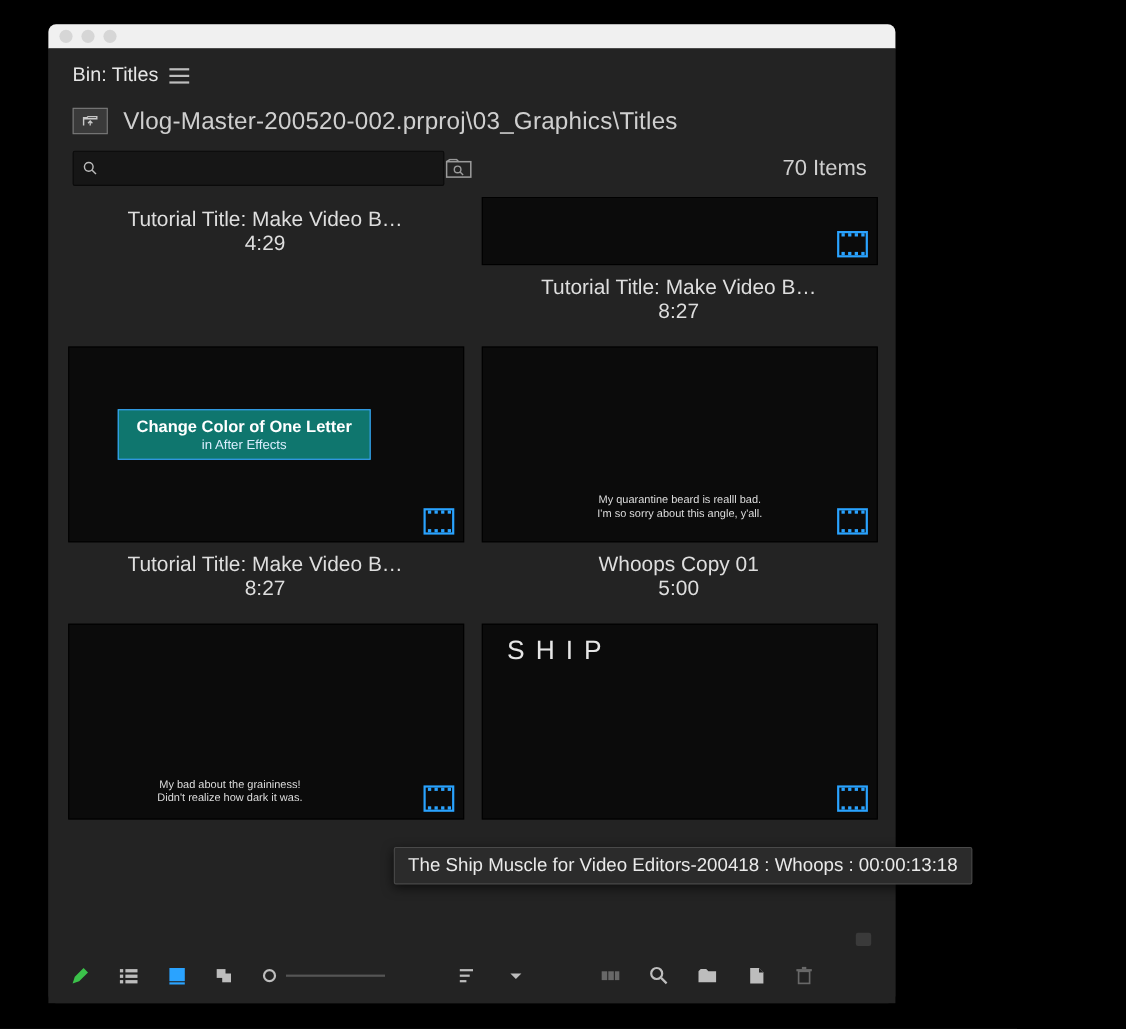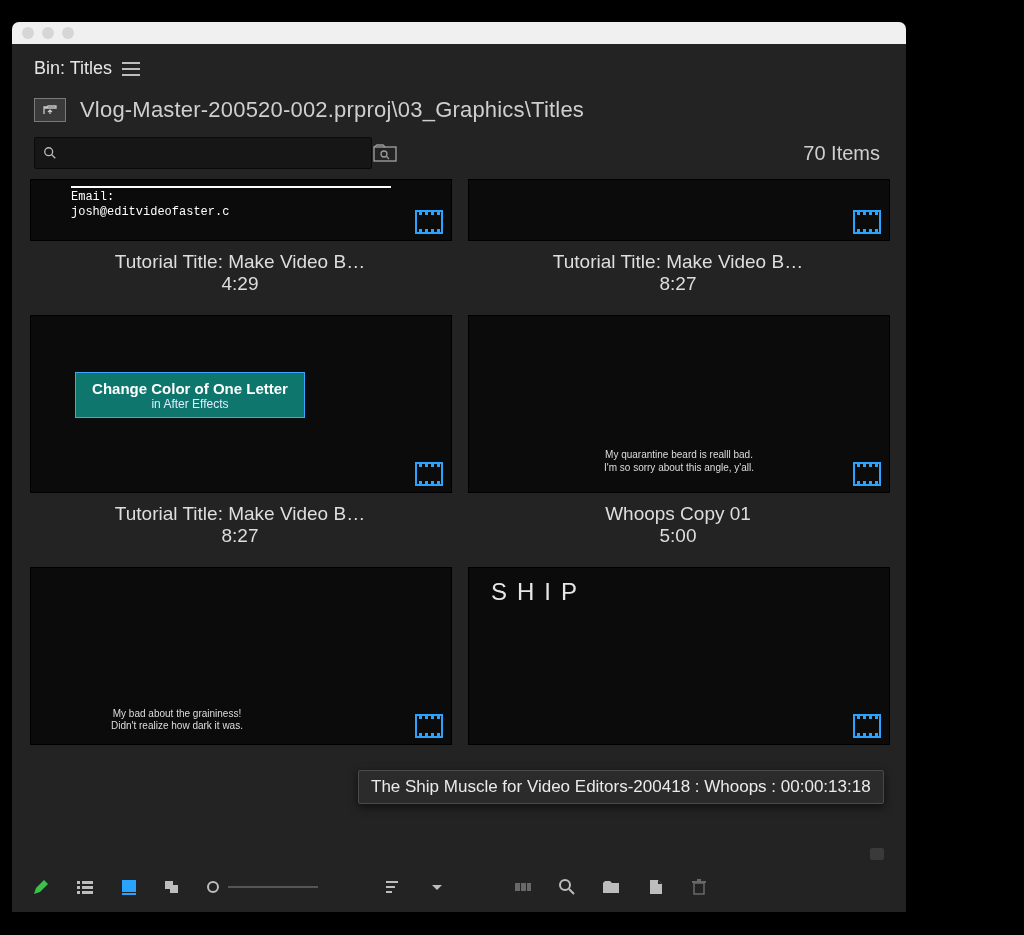--- a/index.html
+++ b/index.html
@@ -7,23 +7,23 @@
     padding: 0;
     background: #000;
     width: 1024px;
     height: 935px;
     font-family: "Segoe UI", "Helvetica Neue", Arial, sans-serif;
     overflow: hidden;
     color: #d0d0d0;
   }
   .window {
     position: absolute;
-    left: 12px;
+    left: 44px;
     top: 22px;
-    width: 894px;
+    width: 770px;
     height: 890px;
     background: #232323;
     border-radius: 7px;
     box-shadow: 0 12px 40px rgba(0,0,0,0.6);
     display: flex;
     flex-direction: column;
   }
   .titlebar {
     height: 22px;
     background: #f0f0f0;
@@ -300,42 +300,20 @@
           </svg>
       </div>
       <div class="spacer"></div>
       <div class="item-count">70 Items</div>
     </div>
 
     <div class="grid-wrap">
       <div class="grid">
 
         <div class="cell">
-          <div class="thumb short">
-            <div class="email-block mono">
-              <span>Email:</span><br>
-              <span>josh@editvideofaster.c</span>
-            </div>
-            <div class="thumb-badge">
-                <div class="sprockets">
-                  <div class="row">
-                    <span></span>
-                    <span></span>
-                    <span></span>
-                    <span></span>
-                  </div>
-                  <div class="row">
-                    <span></span>
-                    <span></span>
-                    <span></span>
-                    <span></span>
-                  </div>
-                </div>
-              </div>
-          </div>
           <div class="cap-row">
             <span class="cap-name">Tutorial Title: Make Video B…</span>
             <span class="cap-dur">4:29</span>
           </div>
         </div>
 
         <div class="cell">
           <div class="thumb short">
             <div class="thumb-badge">
                 <div class="sprockets">

